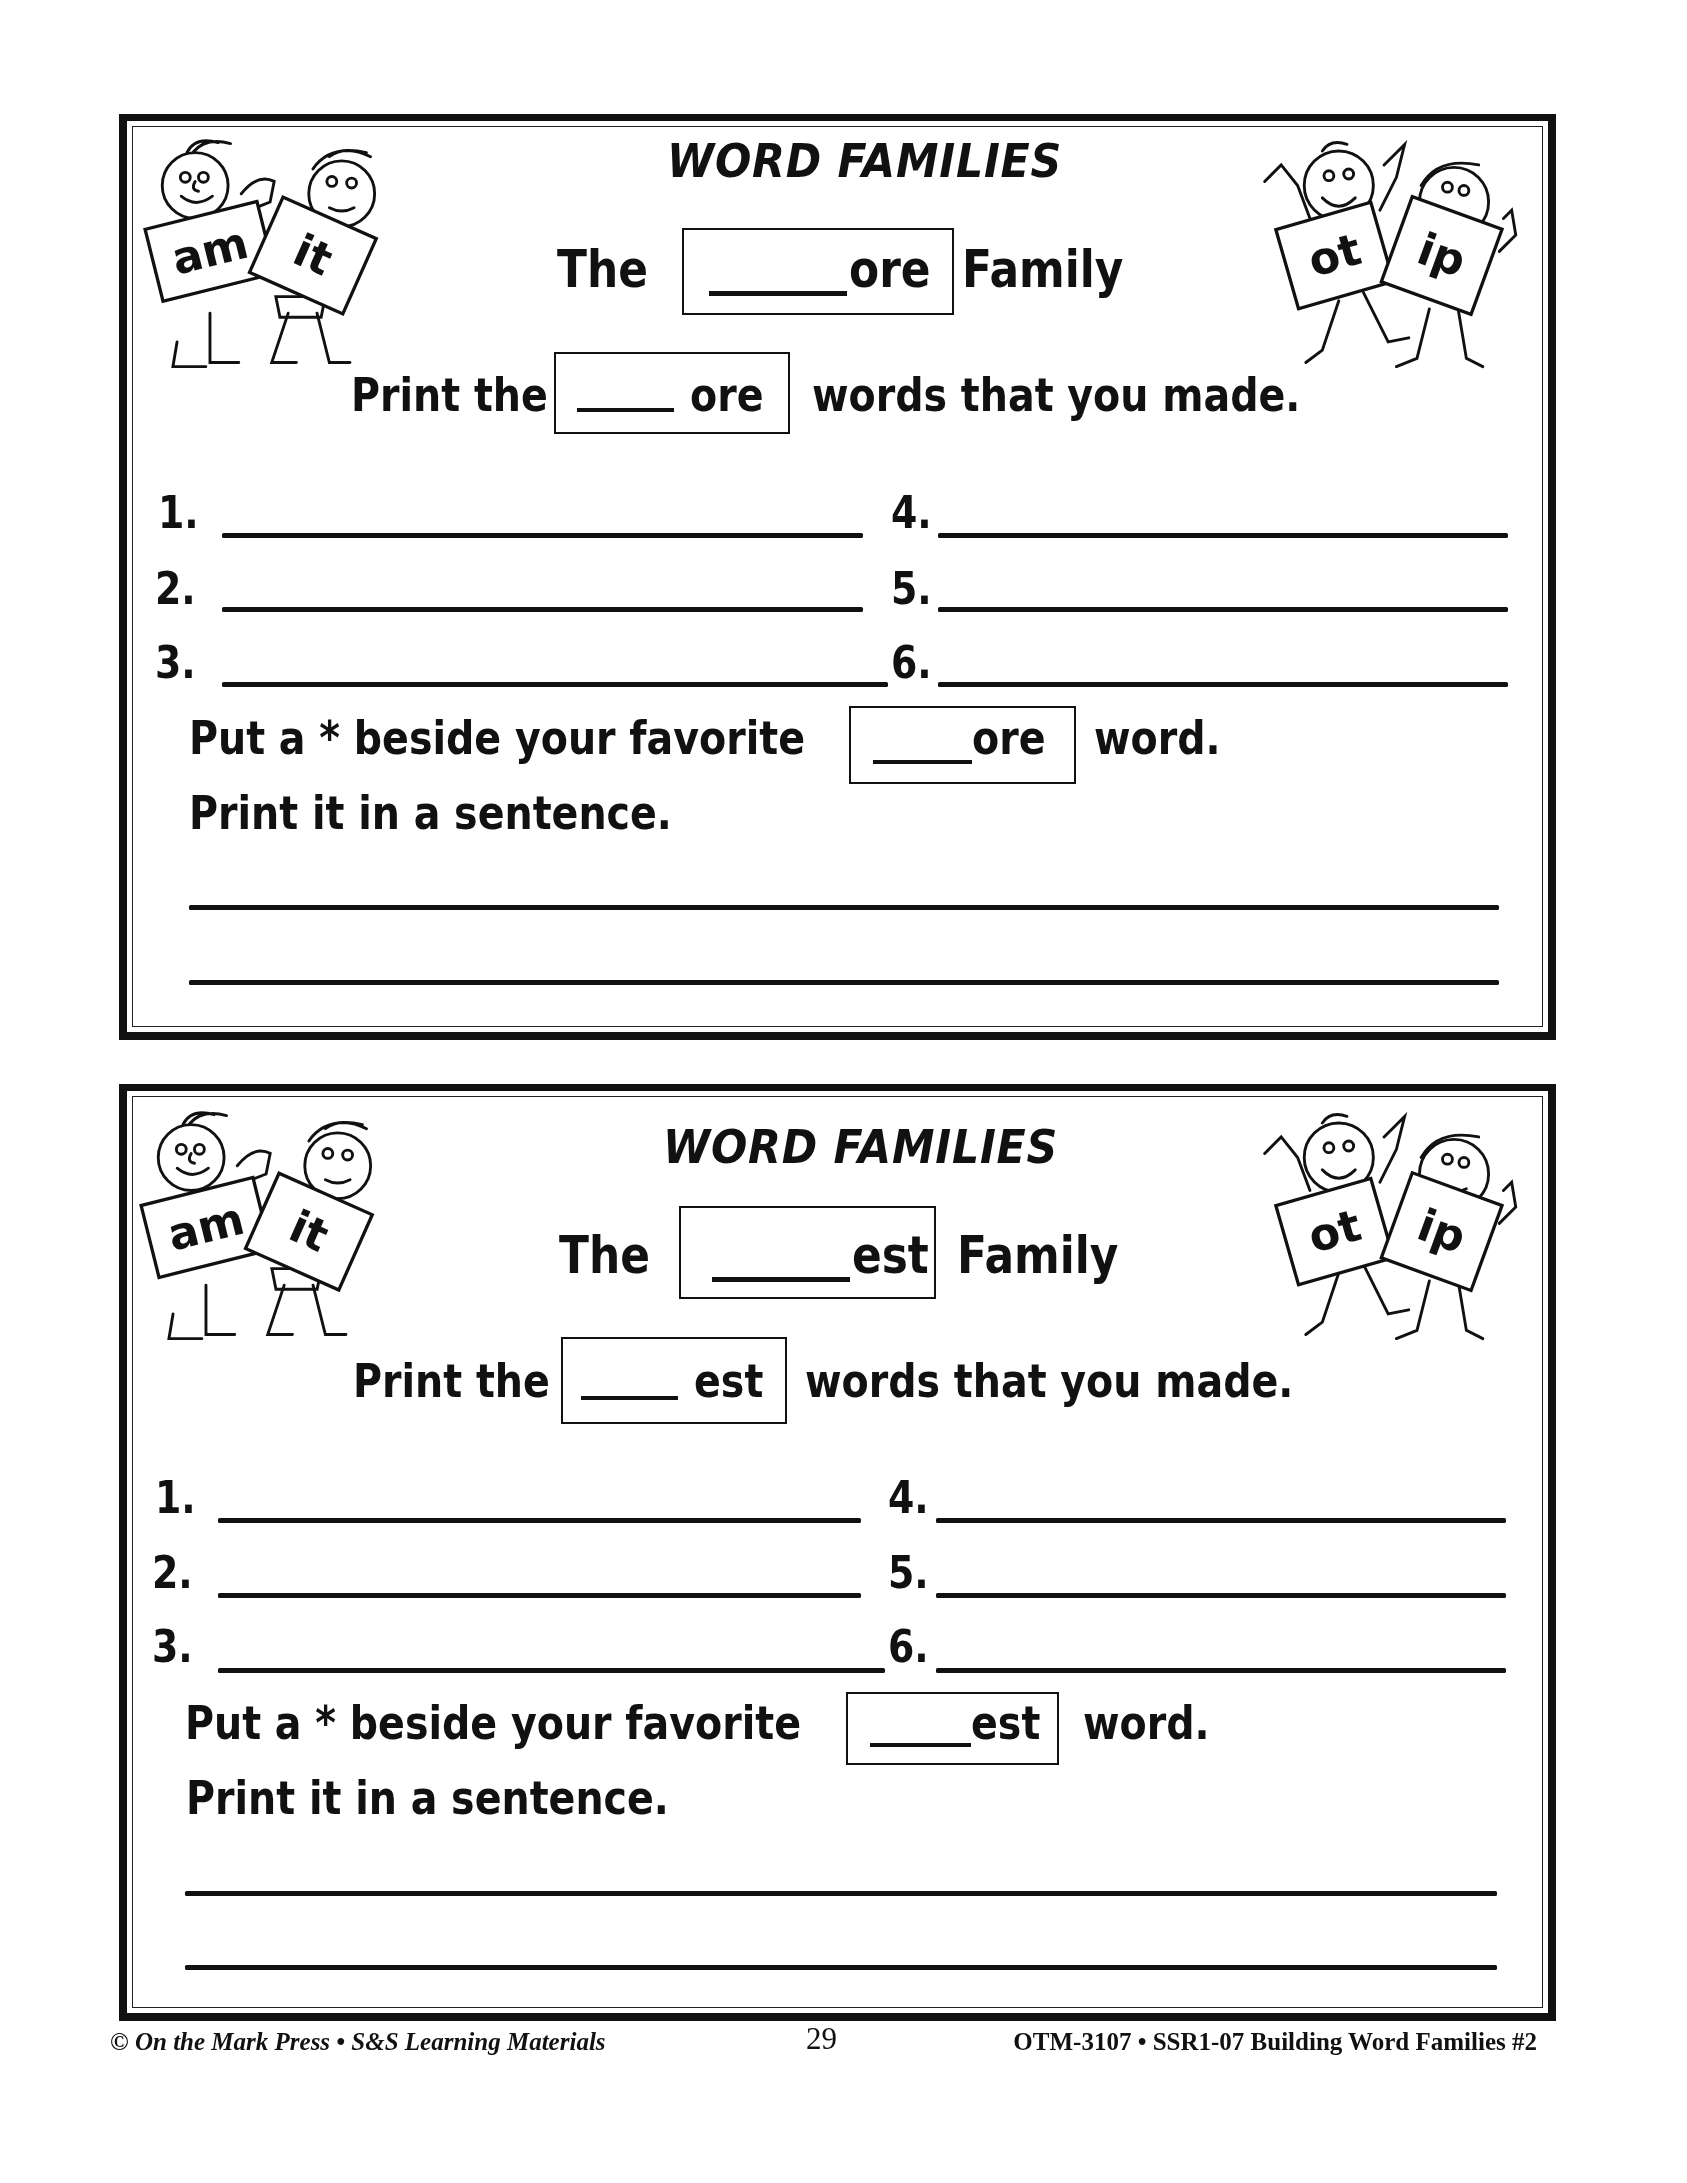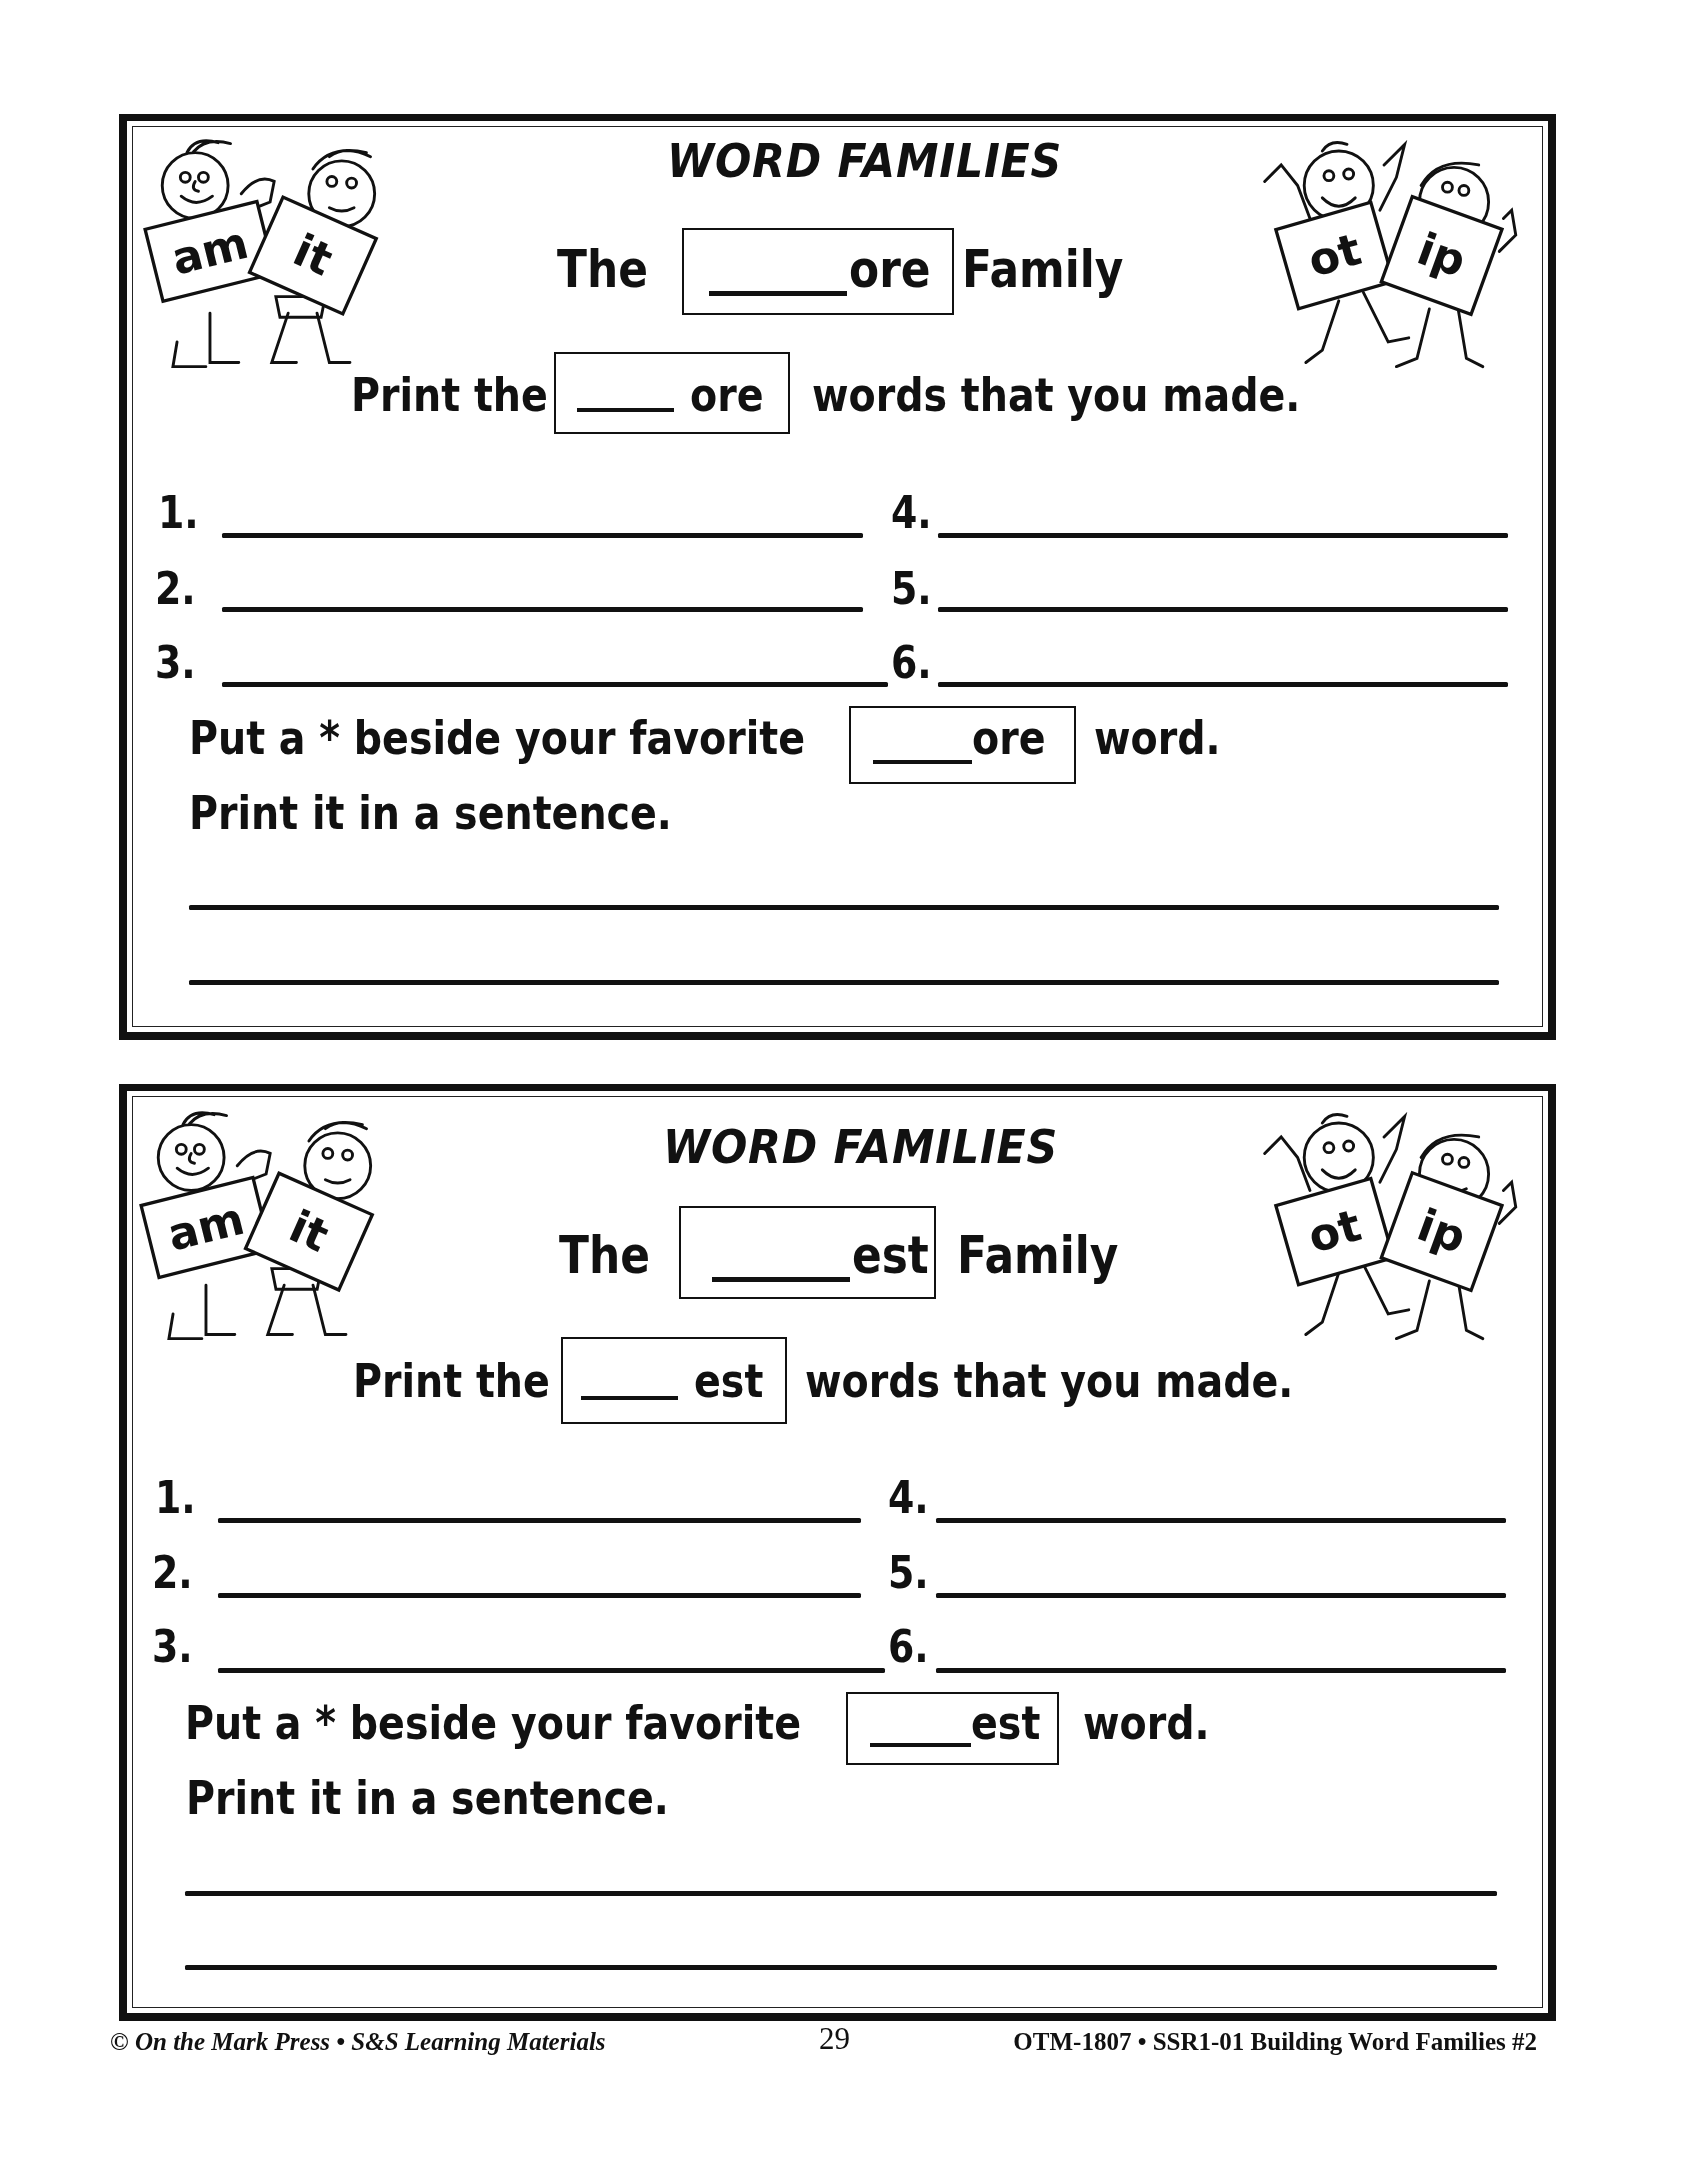--- a/index.html
+++ b/index.html
@@ -16,21 +16,21 @@
   .big { font-family:"DejaVu Sans", sans-serif; font-weight:bold; white-space:nowrap;
          line-height:1; }
   .h1 { font-size:51px; transform:scaleX(0.86); transform-origin:left top; }
   .h2 { font-size:46px; transform:scaleX(0.86); transform-origin:left top; }
   .num { font-size:44px; transform:scaleX(0.86); transform-origin:left top; }
   .fam-box { position:absolute; border:2.5px solid #111; box-sizing:border-box; }
   .blank { position:absolute; height:5px; background:#111; }
   .wline { position:absolute; height:5px; background:#111; border-radius:1.6px; }
   .footer { position:absolute; top:2029px; font-family:"Liberation Serif", serif;
             font-weight:bold; font-size:25px; white-space:nowrap; line-height:1; }
-  .pagenum { font-weight:normal; font-size:31px; top:2023px;margin-left:13px; }
+  .pagenum { font-weight:normal; font-size:31px; top:2023px; }
   svg.kids { position:absolute; overflow:visible; }
 </style>
 </head>
 <body>
 
 <div class="card" style="top:114px;height:926px;">
   <div class="card-inner"></div>
 </div>
 
 <svg class="kids" style="left:144px;top:132px;" width="239" height="247" viewBox="0 0 290 300">
@@ -216,14 +216,14 @@
 <div class="blank" style="left:870px;top:1743px;width:101px;height:4.1px;"></div>
 <div class="abs big h2" style="left:971px;top:1700px;">est</div>
 <div class="abs big h2" style="left:1083px;top:1700px;">word.</div>
 
 <div class="abs big h2" style="left:186px;top:1775px;">Print it in a sentence.</div>
 <div class="wline" style="left:185px;top:1891px;width:1312px;"></div>
 <div class="wline" style="left:185px;top:1965px;width:1312px;"></div>
 
 <div class="footer" style="left:110px;font-style:italic;">© On the Mark Press • S&amp;S Learning Materials</div>
 <div class="footer pagenum" style="left:806px;">29</div>
-<div class="footer" style="right:150px;">OTM-1807 • SSR1-01 Building Word Families #2</div>
+<div class="footer" style="right:150px;">OTM-3107 • SSR1-07 Building Word Families #2</div>
 
 
 </body></html>

